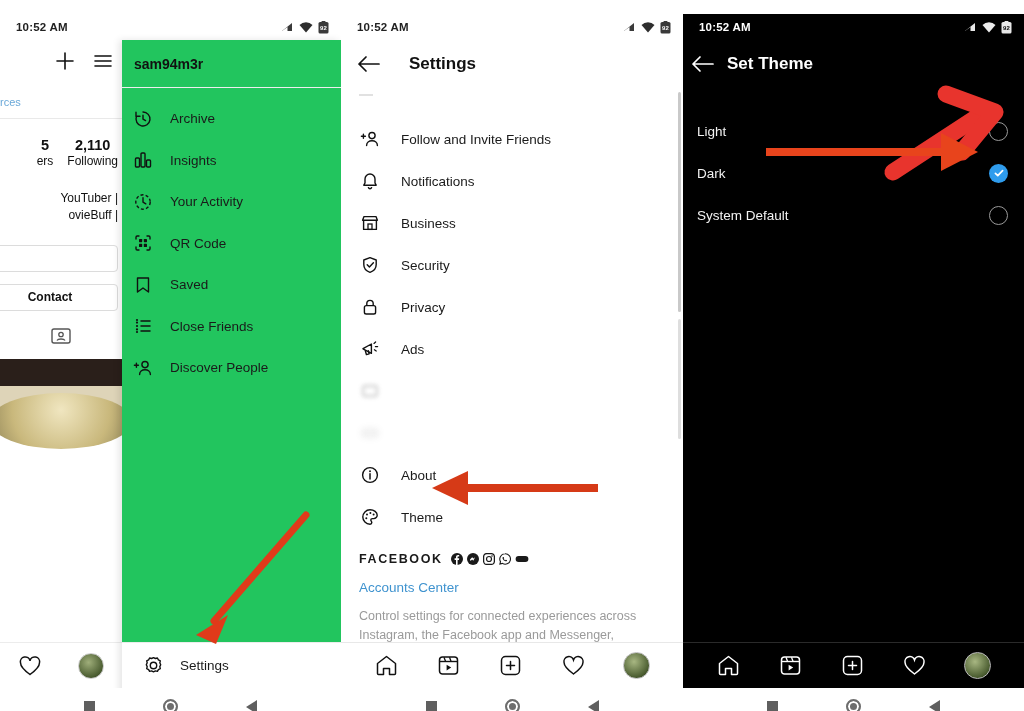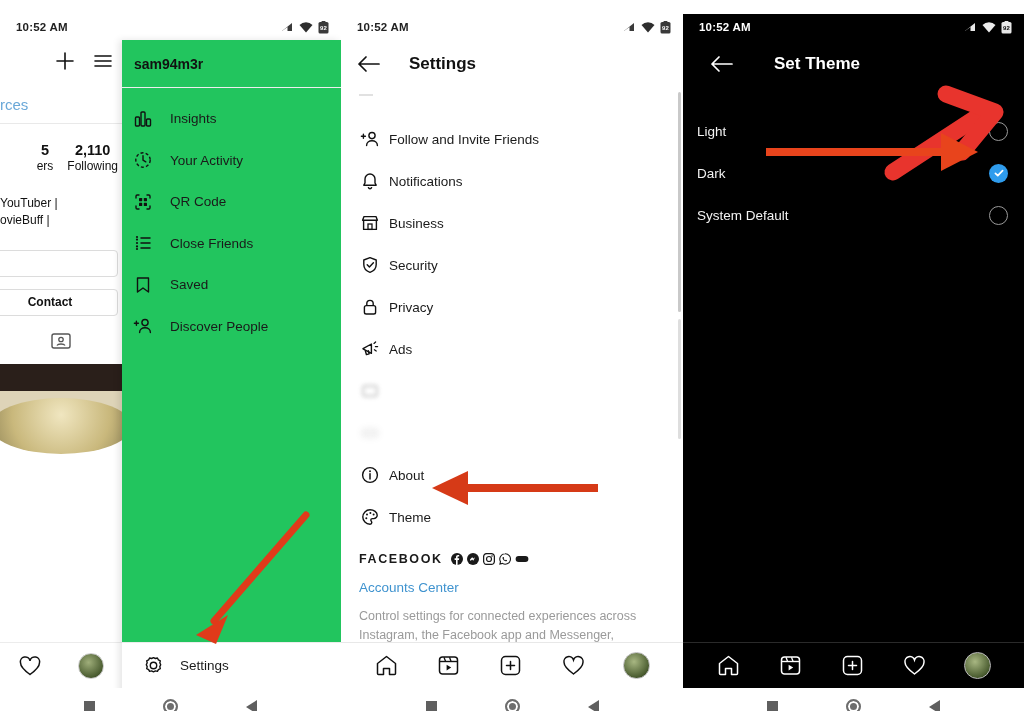--- a/index.html
+++ b/index.html
@@ -31,27 +31,27 @@
   
   .p1-body { position: relative; height: 685px; }
   .profile-underlay {
     position: absolute; left:0; top:0; width: 122px; height: 685px;
     background: #fff; overflow: hidden;
   }
   .pu-toprow {
     height: 42px; display:flex; align-items:center; justify-content:flex-end;
     gap: 16px; padding-right: 8px;
   }
-  .pu-link { font-size: 15px; color:#6aa8d8; padding: 14px 0 10px 0; }
+  .pu-link { font-size: 11px; color:#6aa8d8; padding: 14px 0 10px 0; }
   .pu-divider { height:1px; background:#e9e9e9; }
   .pu-stats { display:flex; justify-content:flex-end; gap: 14px; padding: 18px 4px 8px 0; }
   .pu-stat { text-align:center; }
   .pu-stat .n { font-size: 14.5px; font-weight: bold; color:#111; }
   .pu-stat .l { font-size: 12px; color:#111; margin-top:1px; }
-  .pu-bio { font-size: 12px; color:#111; line-height: 1.45; padding: 14px 0 0 0; padding-right:4px;}
+  .pu-bio { font-size: 12px; color:#111; line-height: 1.45; padding: 14px 0 0 0; text-align:right; padding-right:4px;}
   .pu-btn {
     margin: 12px 4px 0 -18px; height: 27px; border:1px solid #dcdcdc;
     border-radius: 4px; display:flex; align-items:center; justify-content:center;
     font-size:12px; font-weight:bold; color:#111; background:#fff;
   }
   .pu-highlights { display:flex; gap: 8px; padding: 14px 0 0 10px; }
   .hl { text-align:center; }
   .hl-circle { width:56px; height:56px; border-radius:50%; border:1px solid #e4e4e4;
                background: linear-gradient(160deg,#b9bdbb,#9aa09c 60%,#6e7a6c); overflow:hidden;}
   .hl-circle.two { background: linear-gradient(160deg,#c9a18b,#d9b79f 55%,#8d6a58); }
@@ -92,39 +92,39 @@
             background:#6d6d6d; box-shadow: inset 0 0 0 2px #fff; }
   .nav-tri { width:0;height:0;border-top:7px solid transparent;border-bottom:7px solid transparent;
              border-right:11px solid #5f5f5f; }
 
   
   .s-header { height: 48px; display:flex; align-items:center; gap: 28px; padding-left: 16px; }
   .s-title { font-size: 17px; font-weight: bold; color:#111; }
   .s-ghost { height: 18px; padding-left:18px; opacity:.22; }
   .s-ghost .gl { width: 14px; height: 1.5px; background:#777; margin-top:6px; }
   .s-list { padding-top: 6px; }
-  .srow { display:flex; align-items:center; gap: 8px; height: 42px; padding-left: 18px; }
+  .srow { display:flex; align-items:center; gap: 20px; height: 42px; padding-left: 18px; }
   .srow .lbl { font-size: 13.5px; color:#1a1a1a; }
   .srow.blur { filter: blur(2.2px); opacity:.55; }
   .srow.blur2 { filter: blur(3px); opacity:.38; }
   .fb-section { padding: 14px 18px 0 18px; }
   .fb-title-row { display:flex; align-items:center; gap: 8px; }
   .fb-title { font-size: 12.5px; font-weight: bold; letter-spacing: 1.6px; color:#1a1a1a; }
   .fb-icons { display:flex; align-items:center; gap: 4px; }
   .fb-link { color:#3f93cf; font-size: 13.5px; margin-top: 14px; }
   .fb-desc { color:#9a9a9a; font-size: 12.5px; line-height:1.55; margin-top: 12px; }
   .ig-bottomnav { position:absolute; left:0; bottom:37px; width:100%; height:46px;
     border-top:1px solid #e8e8e8; display:flex; align-items:center; justify-content:space-around;
     padding: 0 14px; background:#fff; }
   .ig-avatar { width:27px;height:27px;border-radius:50%;
     background: radial-gradient(circle at 40% 35%, #a8b782, #4a5c30 70%, #27311a); border:1px solid #bbb;}
   .scrollbar { position:absolute; right:2px; width:3px; background:#c9c9c9; border-radius:2px; }
 
   
-  .t-header { height: 48px; display:flex; align-items:center; gap: 40px; padding-left: 27px; }
+  .t-header { height: 48px; display:flex; align-items:center; gap: 12px; padding-left: 8px; }
   .t-title { font-size: 17px; font-weight: bold; color:#fff; }
   .t-list { padding-top: 22px; }
   .trow { display:flex; align-items:center; justify-content:space-between;
           height: 42px; padding: 0 16px 0 14px; }
   .trow .lbl { font-size: 13.5px; color:#f2f2f2; }
   .radio { width:19px;height:19px;border-radius:50%;border:1.6px solid #9a9a9a; }
   .radio.on { border:none; background:#2f9ced; display:flex; align-items:center; justify-content:center; }
   .dark-nav { position:absolute; left:0; bottom:37px; width:100%; height:46px;
     border-top:1px solid #2a2a2a; display:flex; align-items:center; justify-content:space-around;
     padding: 0 14px; background:#000; }
@@ -198,20 +198,30 @@
               <path d="M12 20.5C5 15.5 2.5 12 2.5 8.8A4.8 4.8 0 0 1 12 6.8 4.8 4.8 0 0 1 21.5 8.8c0 3.2-2.5 6.7-9.5 11.7z" fill="none" stroke="#111" stroke-width="1.5"></path>
             </svg>
           <div class="pu-avatar"></div>
         </div>
       </div>
 
       <div class="drawer">
         <div class="drawer-header">sam94m3r</div>
         <div class="drawer-list">
 
+          <div class="drow">
+            <span class="ico">
+              <svg width="20" height="20" viewBox="0 0 20 20">
+                  <path d="M10 3a7 7 0 1 1-6.6 4.6" fill="none" stroke="#111" stroke-width="1.4" stroke-linecap="round"></path>
+                  <path d="M3 3.2v4h4" fill="none" stroke="#111" stroke-width="1.4" stroke-linecap="round" stroke-linejoin="round"></path>
+                  <path d="M10 6.3V10l2.6 1.6" fill="none" stroke="#111" stroke-width="1.4" stroke-linecap="round"></path>
+                </svg>
+            </span>
+            <span class="lbl">Archive</span>
+          </div>
 
           <div class="drow">
             <span class="ico">
               <svg width="20" height="20" viewBox="0 0 20 20">
                   <rect x="2.5" y="8" width="4" height="9" rx="1" fill="none" stroke="#111" stroke-width="1.4"></rect>
                   <rect x="8" y="3" width="4" height="14" rx="1" fill="none" stroke="#111" stroke-width="1.4"></rect>
                   <rect x="13.5" y="10" width="4" height="7" rx="1" fill="none" stroke="#111" stroke-width="1.4"></rect>
                 </svg>
             </span>
             <span class="lbl">Insights</span>
@@ -231,48 +241,48 @@
             <span class="ico">
               <svg width="20" height="20" viewBox="0 0 20 20">
                   <path d="M3 6V4.2A1.2 1.2 0 0 1 4.2 3H6M14 3h1.8A1.2 1.2 0 0 1 17 4.2V6M17 14v1.8a1.2 1.2 0 0 1-1.2 1.2H14M6 17H4.2A1.2 1.2 0 0 1 3 15.8V14" fill="none" stroke="#111" stroke-width="1.4" stroke-linecap="round"></path>
                   <rect x="6" y="6" width="3.2" height="3.2" rx="0.6" fill="#111"></rect>
                   <rect x="10.8" y="6" width="3.2" height="3.2" rx="0.6" fill="#111"></rect>
                   <rect x="6" y="10.8" width="3.2" height="3.2" rx="0.6" fill="#111"></rect>
                   <rect x="10.8" y="10.8" width="3.2" height="3.2" rx="0.6" fill="#111"></rect>
                 </svg>
             </span>
             <span class="lbl">QR Code</span>
+          </div>
+
+          <div class="drow">
+            <span class="ico">
+              <svg width="20" height="20" viewBox="0 0 20 20">
+                  <path d="M4.5 3h11v14l-5.5-4-5.5 4z" fill="none" stroke="#111" stroke-width="1.4" stroke-linejoin="round"></path>
+                </svg>
+            </span>
+            <span class="lbl">Saved</span>
           </div>
 
           <div class="drow">
             <span class="ico">
               <svg width="20" height="20" viewBox="0 0 20 20">
                   <path d="M8 5h9M8 10h9M8 15h9" stroke="#111" stroke-width="1.5" stroke-linecap="round"></path>
                   <circle cx="4" cy="4" r="1.1" fill="#111"></circle>
                   <circle cx="4" cy="6.6" r="1.1" fill="#111"></circle>
                   <circle cx="4" cy="10" r="1.1" fill="#111"></circle>
                   <circle cx="4" cy="13.4" r="1.1" fill="#111"></circle>
                   <circle cx="4" cy="16" r="1.1" fill="#111"></circle>
                 </svg>
             </span>
             <span class="lbl">Close Friends</span>
           </div>
 
           <div class="drow">
             <span class="ico">
               <svg width="20" height="20" viewBox="0 0 20 20">
-                  <path d="M4.5 3h11v14l-5.5-4-5.5 4z" fill="none" stroke="#111" stroke-width="1.4" stroke-linejoin="round"></path>
-                </svg>
-            </span>
-            <span class="lbl">Saved</span>
-          </div>
-
-          <div class="drow">
-            <span class="ico">
-              <svg width="20" height="20" viewBox="0 0 20 20">
                   <circle cx="12" cy="6.6" r="3.1" fill="none" stroke="#111" stroke-width="1.4"></circle>
                   <path d="M6.6 16.6c0-3 2.4-4.9 5.4-4.9s5.4 1.9 5.4 4.9" fill="none" stroke="#111" stroke-width="1.4" stroke-linecap="round"></path>
                   <path d="M3.4 5.2v4M1.4 7.2h4" stroke="#111" stroke-width="1.4" stroke-linecap="round"></path>
                 </svg>
             </span>
             <span class="lbl">Discover People</span>
           </div>
         </div>
 
         <div class="drawer-footer">

